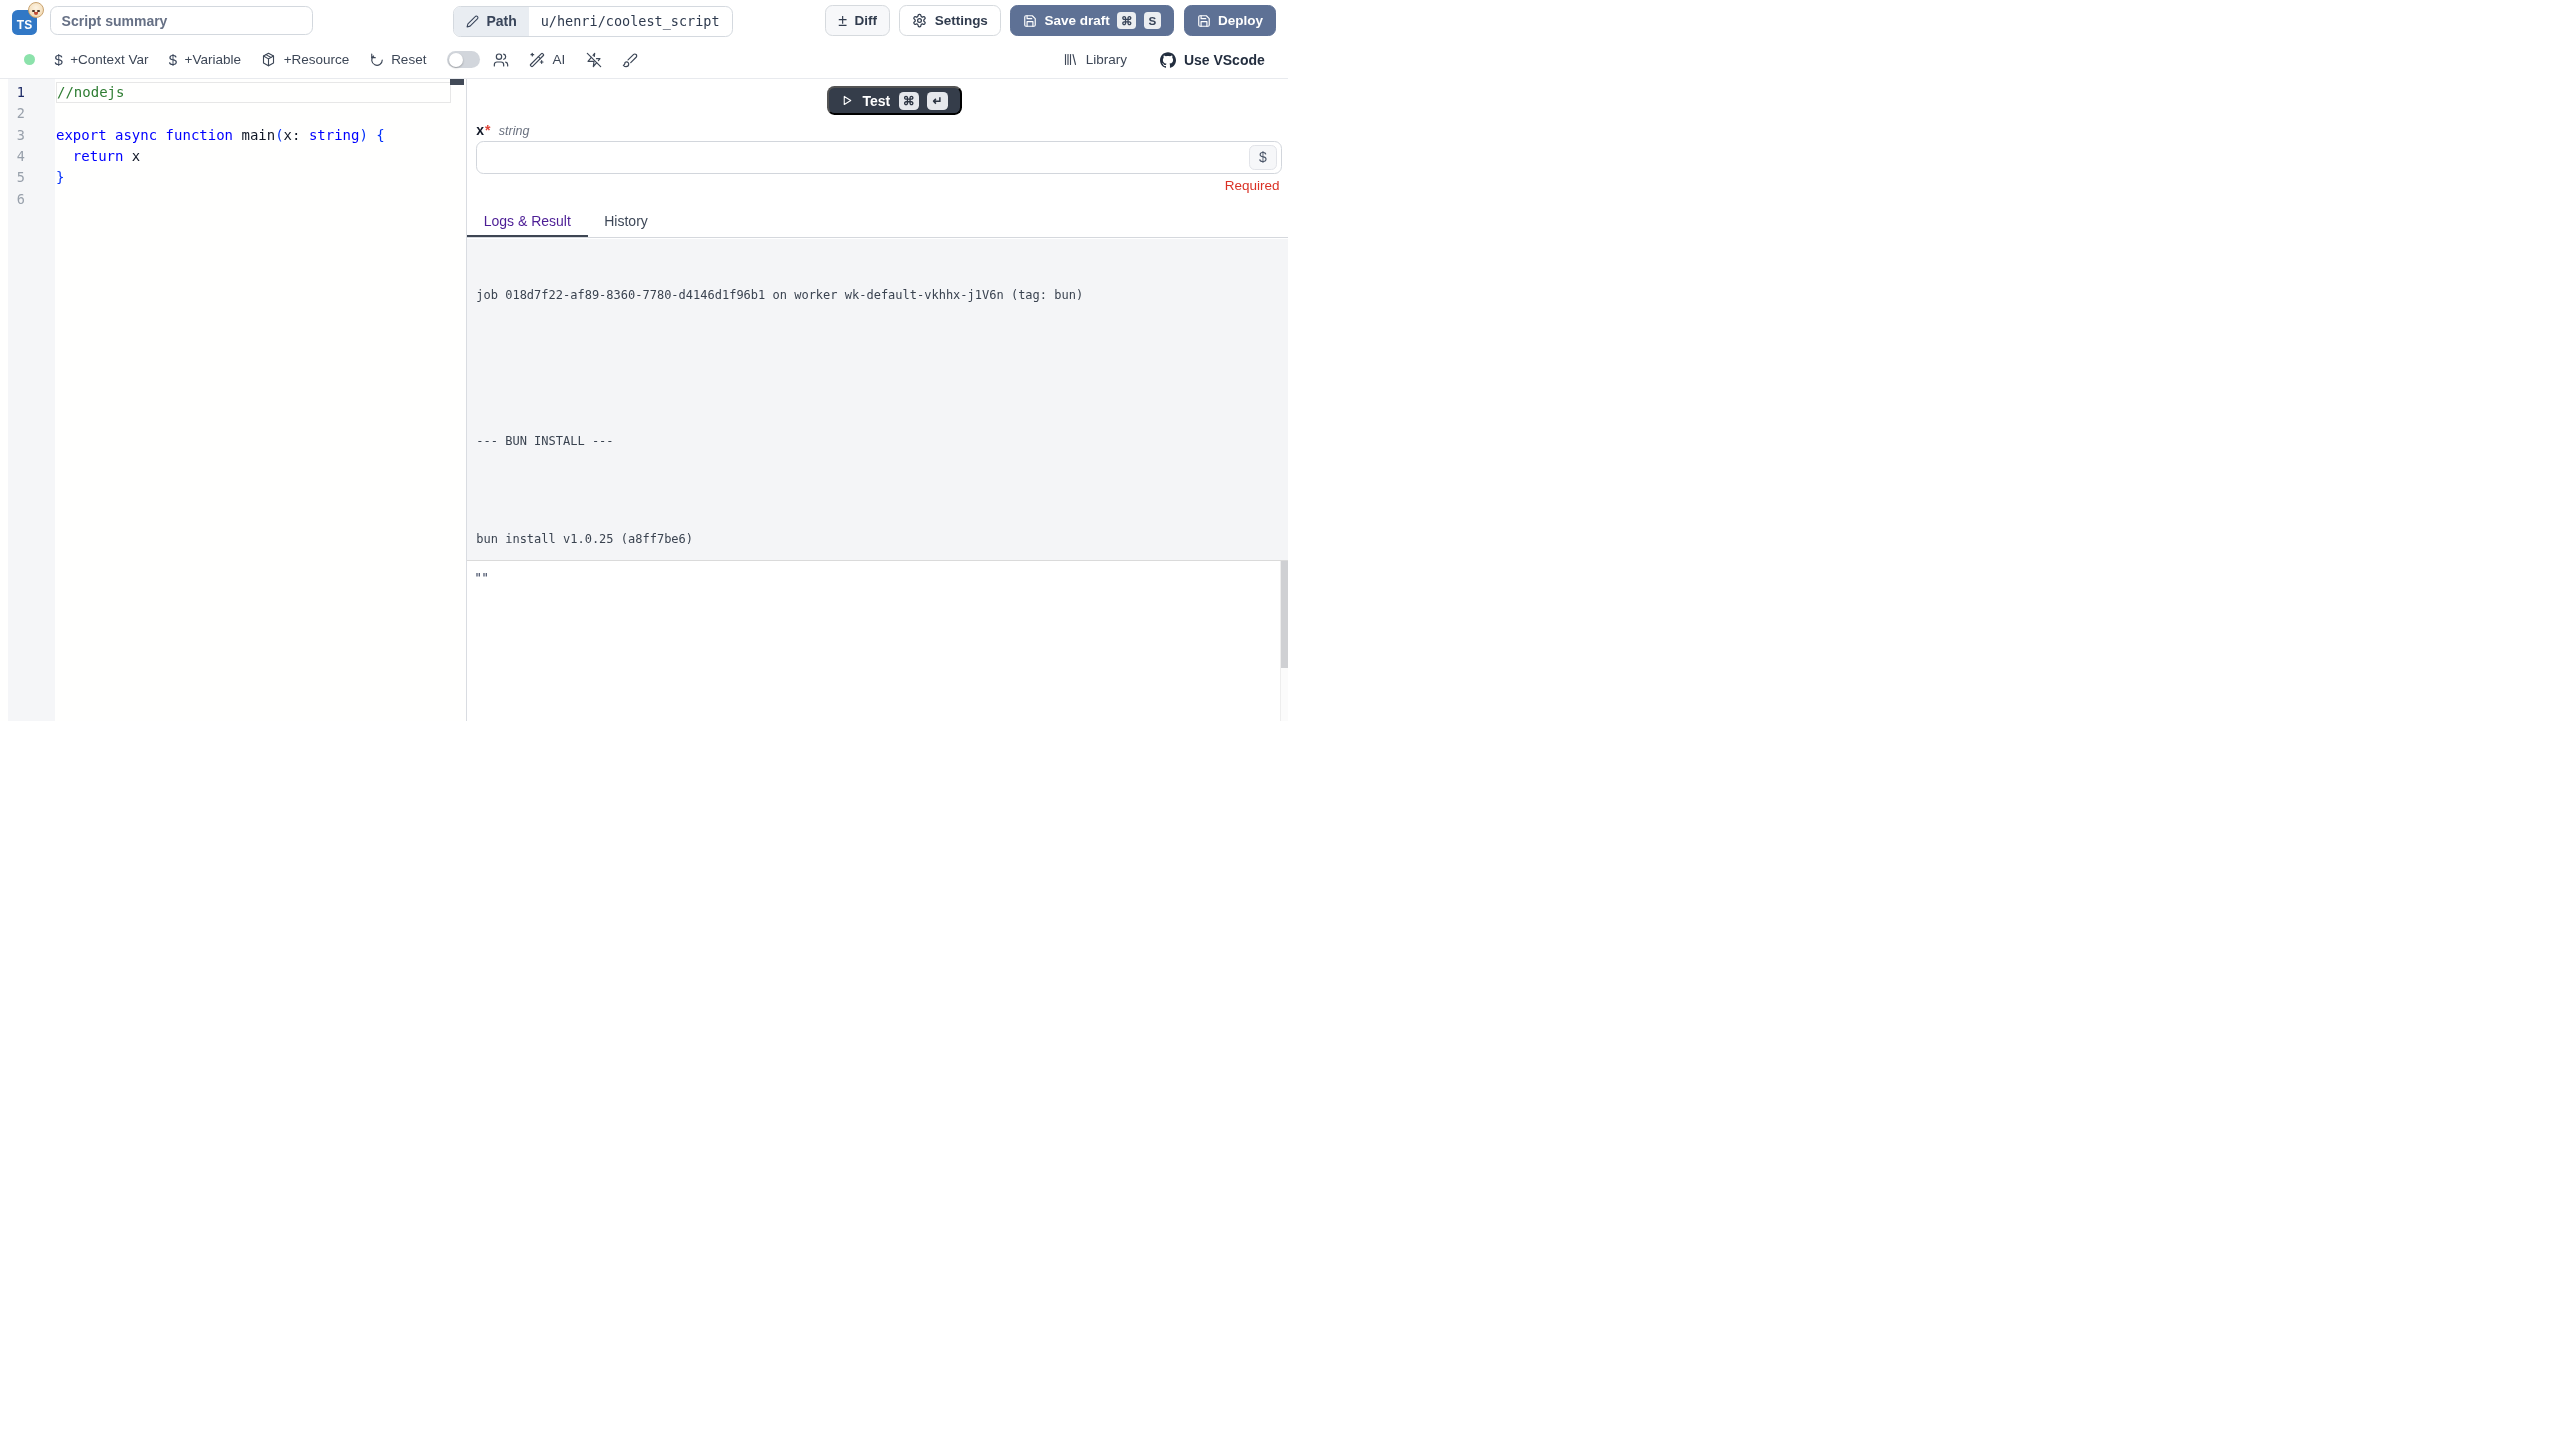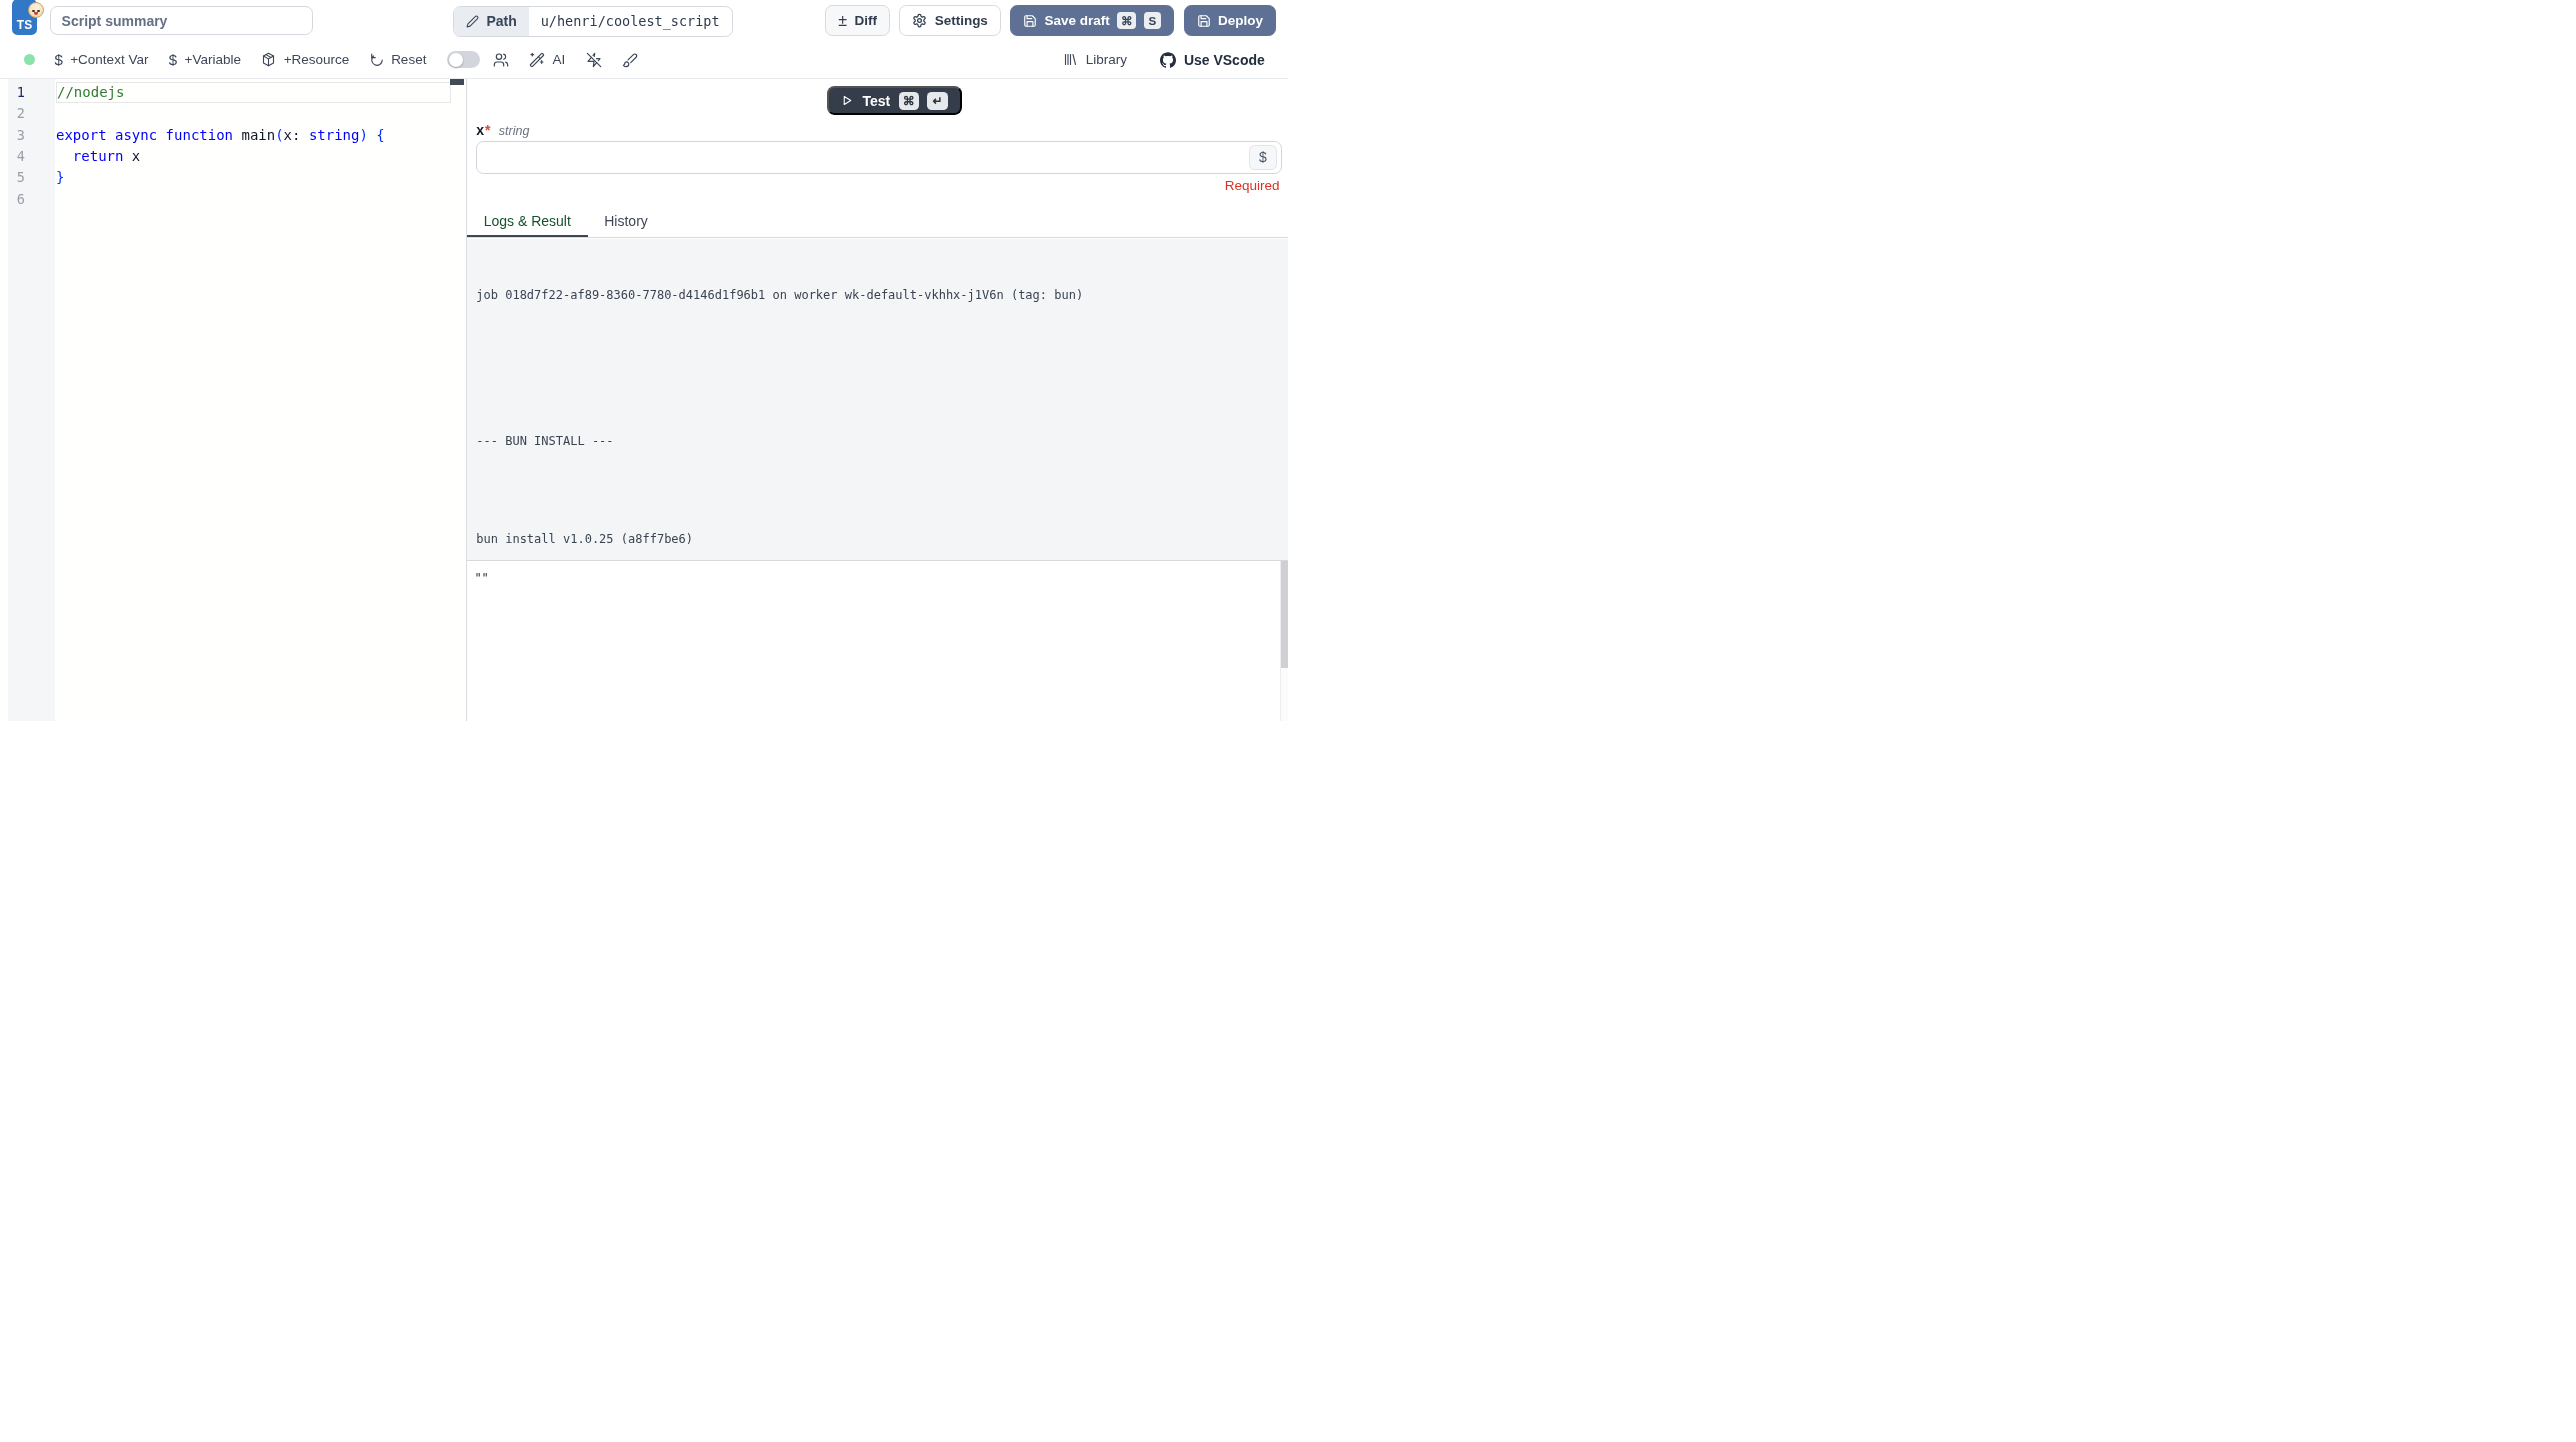--- a/index.html
+++ b/index.html
@@ -7,21 +7,21 @@
   body {
     width:1288px; height:721px; overflow:hidden; background:#fff;
     font-family:"Liberation Sans", sans-serif; color:#313c4e;
     -webkit-font-smoothing:antialiased;
   }
   svg { display:block; }
 
   
   .topbar { height:41px; display:flex; align-items:center; padding:0 12px; position:relative; background:#fff; }
   .logo-wrap { position:relative; width:30px; height:33px; margin-right:8.4px; flex:0 0 auto; }
-  .ts-badge { position:absolute; left:0; bottom:1.9px; width:25px; height:36px; background:#3178c6; border-radius:5.6px;
+  .ts-badge { position:absolute; left:0; bottom:1.9px; width:25px; height:25px; background:#3178c6; border-radius:5.6px;
     color:#fff; font-weight:700; font-size:12px; display:flex; align-items:flex-end; justify-content:center; padding-bottom:2.8px; }
   .bun-face { position:absolute; right:-1.9px; top:-1.9px; width:16px; height:16px; border-radius:50%;
     background:radial-gradient(circle at 50% 35%, #fdf3e3 0%, #f3ddb9 70%, #e7c794 100%); border:0.9px solid #caa36f; }
   .bun-eye { position:absolute; width:2.8px; height:2.8px; background:#4a3123; border-radius:50%; top:6.5px; }
   .bun-eye.l { left:3.3px; } .bun-eye.r { right:3.3px; }
   .bun-mouth { position:absolute; left:5.6px; top:9.3px; width:3.7px; height:2.8px; background:#c14b35; border-radius:0 0 3.7px 3.7px; }
 
   .summary-input { width:263px; height:29px; border:0.9px solid #d3d8de; border-radius:7.4px; padding:0 10.2px;
     font-family:"Liberation Sans",sans-serif; font-size:14px; font-weight:600; color:#111827; outline:none; }
   .summary-input::placeholder { color:#667085; font-weight:600; }
@@ -79,21 +79,21 @@
   .arg-star { color:#e04438; font-weight:700; margin-left:0.9px; }
   .arg-type { font-style:italic; color:#6b7280; font-size:12.5px; margin-left:8.4px; }
   .arg-input { position:absolute; left:9.3px; right:6.5px; top:62px; height:33px; border:0.9px solid #d2d6dc; border-radius:7.4px; background:#fff; }
   .dollar-btn { position:absolute; right:3.7px; top:2.8px; width:28px; height:25px; background:#f6f7f9; border:0.9px solid #e2e4e9;
     border-radius:5.6px; display:flex; align-items:center; justify-content:center; color:#4a5568; font-size:14px; cursor:pointer; }
   .required-msg { position:absolute; right:8.4px; top:99px; color:#da3125; font-size:13.5px; }
 
   .tabs { position:absolute; left:0; right:0; top:126px; height:33px; border-bottom:0.9px solid #d5d8dd; display:flex; }
   .tab { padding:2.8px 16.7px 0 16.7px; display:flex; align-items:center; font-size:14px; color:#3d4757;
     border-bottom:2.8px solid transparent; cursor:pointer; }
-  .tab.active { color:#14532d; font-weight:500; border-bottom-color:#3e4653; }
+  .tab.active { color:#4c1d95; font-weight:500; border-bottom-color:#3e4653; }
 
   .log-panel { position:absolute; left:0; right:0; top:160px; height:322px; background:#f4f5f7; }
   .log-header { display:flex; align-items:center; padding:10.2px 9.3px 0 9.3px; font-size:13.5px; color:#3d4757; }
   .log-took { width:138px; }
   .log-right { margin-left:auto; display:flex; align-items:center; gap:10.2px; }
   .expand-btn { font-weight:700; color:#28303e; font-size:14px; cursor:pointer; }
   .check-glyph { font-size:13px; color:#111; margin-right:2.8px; }
   .log-body { padding:15px 9.3px 0 9.3px; font-family:"DejaVu Sans Mono",monospace; font-size:12px; line-height:16.3px;
     color:#3a4350; white-space:pre; }
   .log-line { min-height:16.3px; }

